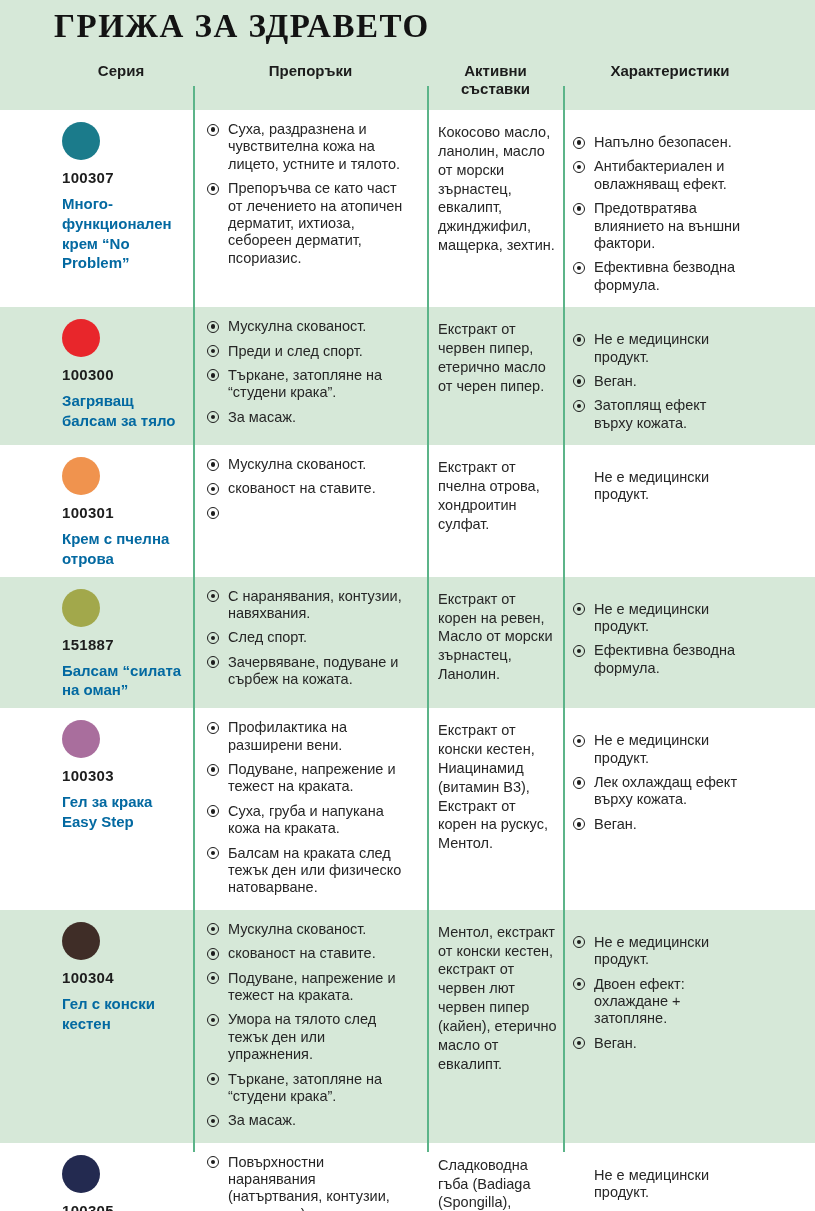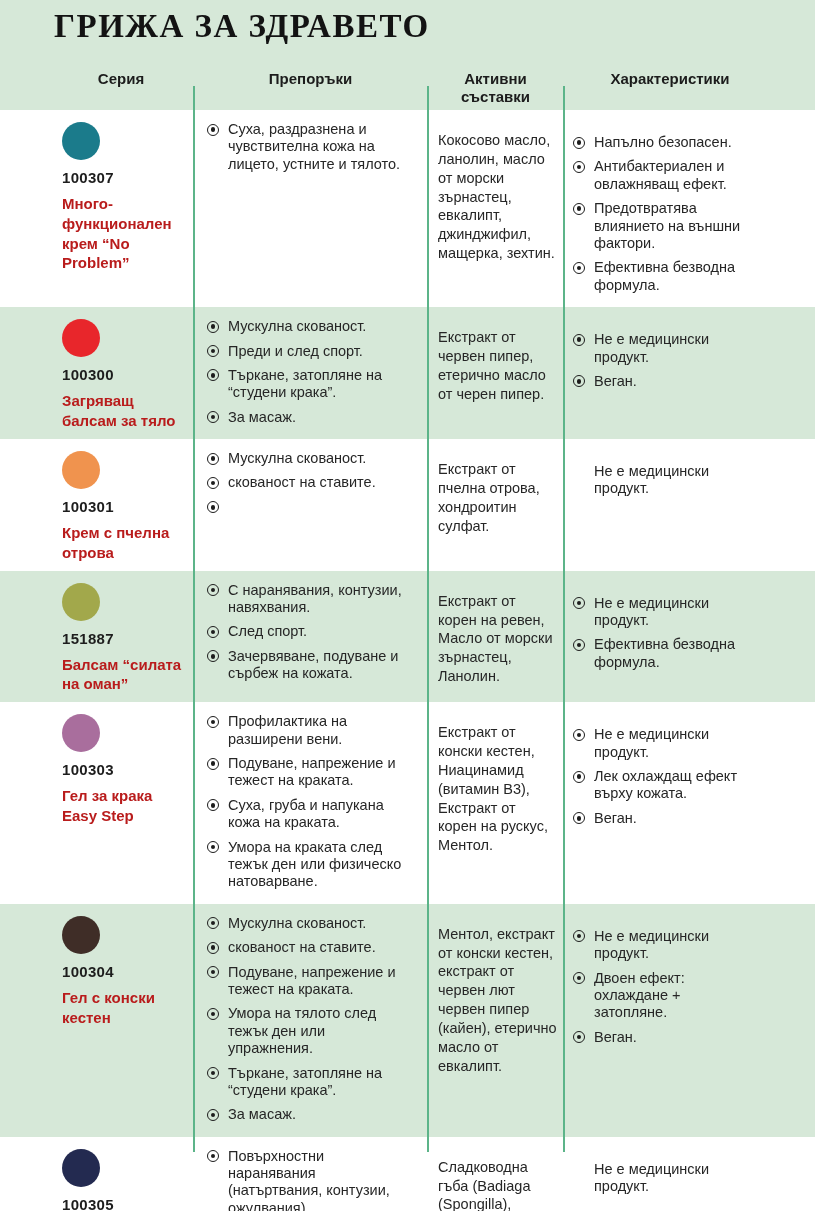--- a/index.html
+++ b/index.html
@@ -4,58 +4,58 @@
 <style>
   html,body{margin:0;padding:0;}
   body{font-family:"Liberation Sans","DejaVu Sans",sans-serif;background:#ffffff;}
   .page{position:relative;width:815px;height:1211px;background:#ffffff;overflow:hidden;}
 
   
   .header-area{position:relative;height:110px;background:#d6e8d8;}
   .page-title{position:absolute;left:54px;top:8px;margin:0;
     font-family:"Liberation Serif","DejaVu Serif",serif;
     font-size:33px;font-weight:600;letter-spacing:1.5px;color:#131313;white-space:nowrap;}
-  .col-headers{position:absolute;left:0;top:70px;width:100%;
+  .col-headers{position:absolute;left:0;top:62px;width:100%;
     display:grid;grid-template-columns:194px 233px 137px 1fr;}
   .col-head{font-size:15px;font-weight:bold;color:#1c1c1c;text-align:center;line-height:1.2;}
   .col-head.h1{padding-left:48px;}
   .col-head.h3{max-width:100px;margin:0 auto;}
   .col-head.h4{padding-right:39px;}
 
   
   .vline{position:absolute;top:86px;width:2px;height:1066px;background:#5cb489;}
 
   
   .rows{width:100%;}
   .row{display:grid;grid-template-columns:194px 233px 137px 1fr;background:#ffffff;}
   .row.bg-green{background:#d6e8d8;}
   .rh0{min-height:155px}.rh1{min-height:110px}.rh2{min-height:113px}.rh3{min-height:115px}
   .rh4{min-height:163px}.rh5{min-height:162px}.rh6{min-height:109px}
 
   .cell{box-sizing:border-box;color:#262626;}
   .c1{padding:12px 12px 8px 62px;}
   .dot{display:block;width:38px;height:38px;border-radius:50%;margin-bottom:9px;}
   .code{font-size:15px;font-weight:bold;letter-spacing:.3px;margin-bottom:8px;color:#1d1d1d;}
-  .pname{font-size:15px;font-weight:bold;line-height:1.32;color:#b91c1c;max-width:128px;}
+  .pname{font-size:15px;font-weight:bold;line-height:1.32;color:#0369a1;max-width:128px;}
 
   .c2{padding:11px 2px 6px 13px;}
   .c4{padding:24px 6px 6px 9px;}
   .blist{list-style:none;margin:0;padding:0;}
   .blist li{display:flex;gap:9px;margin-bottom:7px;align-items:flex-start;}
   .bullet{flex:none;box-sizing:border-box;width:12px;height:12px;border:1.6px solid #1d1d1d;
     border-radius:50%;position:relative;margin-top:2.5px;}
   .bullet::after{content:"";position:absolute;left:50%;top:50%;width:4.4px;height:4.4px;
     margin:-2.2px 0 0 -2.2px;background:#1d1d1d;border-radius:50%;}
   .btext{font-size:14.5px;line-height:1.2;}
   .c2 .btext{max-width:185px;}
   .c4 .btext{max-width:152px;}
   li.noicon{padding-left:21px;}
 
   .c3{padding:13px 6px 6px 11px;font-size:14.5px;line-height:1.3;}
-  .ingr{max-width:120px;margin-top:8px;}
+  .ingr{max-width:120px;}
 </style>
 </head>
 <body>
 
 <div class="page">
 
   <div class="header-area">
     <h1 class="page-title">ГРИЖА ЗА ЗДРАВЕТО</h1>
     <div class="col-headers">
       <div class="col-head h1">Серия</div>
@@ -71,20 +71,24 @@
       <span class="dot" style="background: rgb(27, 123, 139);"></span>
       <div class="code">100307</div>
       <div class="pname">Много-функционален крем “No Problem”</div>
     </div>
     <div class="cell c2">
       <ul class="blist">
             <li>
               <span class="bullet"></span>
               <span class="btext">Суха, раздразнена и чувствителна кожа на лицето, устните и тялото.</span>
             </li>
+            <li>
+              <span class="bullet"></span>
+              <span class="btext">Препоръчва се като част от лечението на атопичен дерматит, ихтиоза, себореен дерматит, псориазис.</span>
+            </li>
           </ul>
     </div>
     <div class="cell c3">
       <div class="ingr">Кокосово масло, ланолин, масло от морски зърнастец, евкалипт, джинджифил, мащерка, зехтин.</div>
     </div>
     <div class="cell c4">
       <ul class="blist">
             <li>
               <span class="bullet"></span>
               <span class="btext">Напълно безопасен.</span>
@@ -137,20 +141,24 @@
     <div class="cell c4">
       <ul class="blist">
             <li>
               <span class="bullet"></span>
               <span class="btext">Не е медицински продукт.</span>
             </li>
             <li>
               <span class="bullet"></span>
               <span class="btext">Веган.</span>
             </li>
+            <li>
+              <span class="bullet"></span>
+              <span class="btext">Затоплящ ефект върху кожата.</span>
+            </li>
           </ul>
     </div>
   </div>
 
   <div class="row rh2">
     <div class="cell c1">
       <span class="dot" style="background: rgb(240, 147, 78);"></span>
       <div class="code">100301</div>
       <div class="pname">Крем с пчелна отрова</div>
     </div>
@@ -235,21 +243,21 @@
             <li>
               <span class="bullet"></span>
               <span class="btext">Подуване, напрежение и тежест на краката.</span>
             </li>
             <li>
               <span class="bullet"></span>
               <span class="btext">Суха, груба и напукана кожа на краката.</span>
             </li>
             <li>
               <span class="bullet"></span>
-              <span class="btext">Умора на краката след тежък ден или физическо натоварване.</span>
+              <span class="btext">Балсам на краката след тежък ден или физическо натоварване.</span>
             </li>
           </ul>
     </div>
     <div class="cell c3">
       <div class="ingr">Екстракт от конски кестен, Ниацинамид (витамин B3), Екстракт от корен на рускус, Ментол.</div>
     </div>
     <div class="cell c4">
       <ul class="blist">
             <li>
               <span class="bullet"></span>

